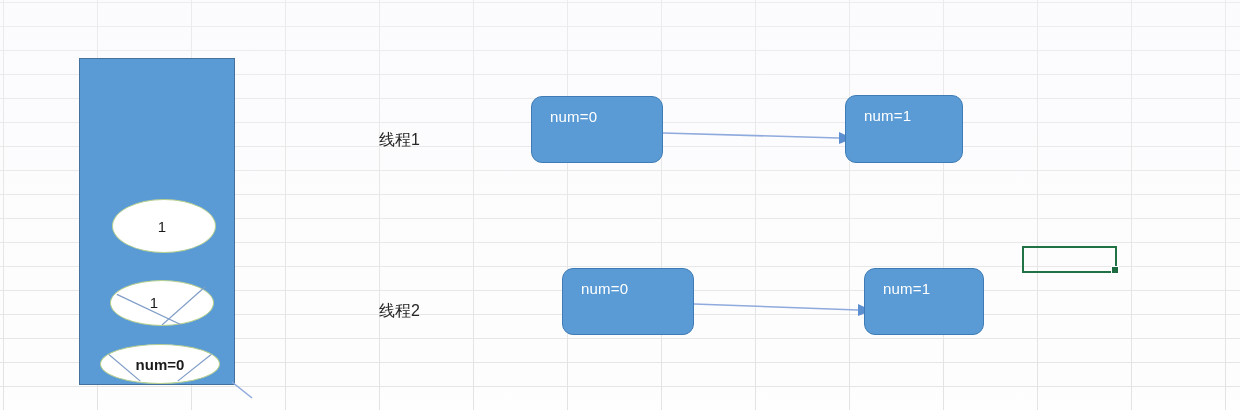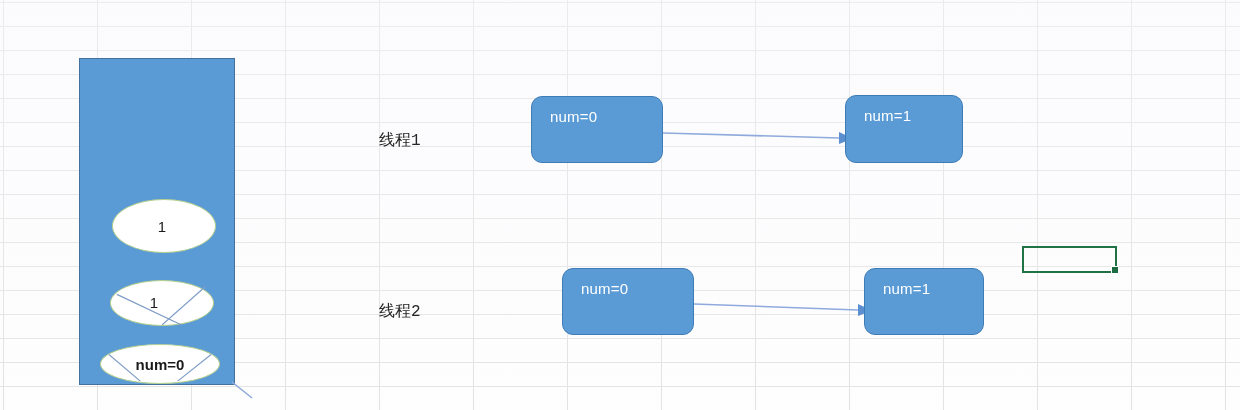--- a/index.html
+++ b/index.html
@@ -74,21 +74,21 @@
     left: 0; top: 0;
     width: 100%; height: 100%;
     pointer-events: none;
   }
 
   
   .thread-label {
     position: absolute;
     font-size: 16px;
     color: #262626;
-    font-family: Liberation Mono, monospace;
+    font-family: Liberation Sans, sans-serif;
     white-space: nowrap;
   }
   .thread-label.row1 { left: 379px; top: 130px; }
   .thread-label.row2 { left: 379px; top: 301px; }
 
   .node-box {
     position: absolute;
     background: #5b9bd5;
     border: 1px solid #3f7cb5;
     border-radius: 11px;

